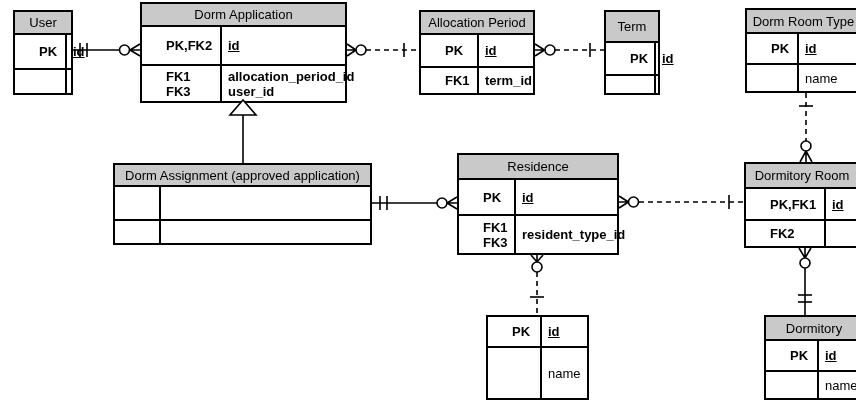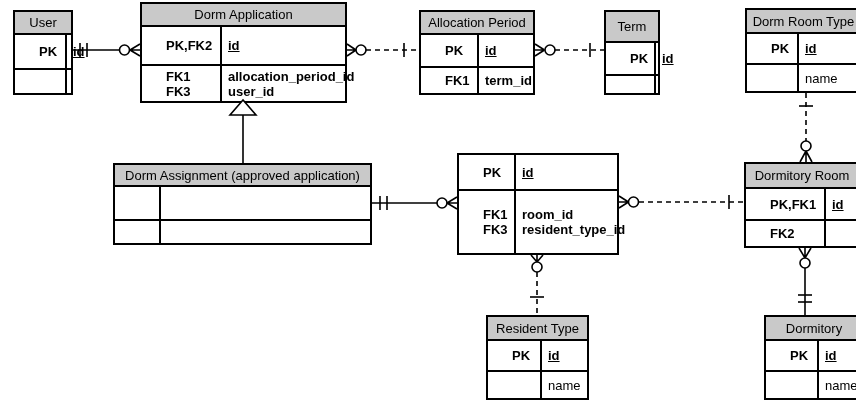--- a/index.html
+++ b/index.html
@@ -190,53 +190,52 @@
       <div class="e-key" style="width:26px"></div>
       <div class="e-val"></div>
     </div>
     <div class="e-row grow">
       <div class="e-key" style="width:26px"></div>
       <div class="e-val"></div>
     </div>
   </div>
 
   <div class="entity" style="left:445px;top:153px;width:162px;height:102px">
+    <div class="e-header" style="height:25px">Residence</div>
     <div class="e-row" style="height:34px">
       <div class="e-key" style="width:37px">PK</div>
       <div class="e-val">
           <span class="u">id</span>
         </div>
     </div>
     <div class="e-row grow">
       <div class="e-key" style="width:37px">
         <div>FK1</div>
         <div>FK3</div>
       </div>
       <div class="e-val">
-        <div>room_id</div>
         <div>resident_type_id</div>
       </div>
     </div>
   </div>
 
   <div class="entity" style="left:732px;top:162px;width:116px;height:86px">
     <div class="e-header" style="height:25px">Dormitory Room</div>
     <div class="e-row" style="height:30px">
       <div class="e-key" style="width:60px">PK,FK1</div>
       <div class="e-val">
           <span class="u">id</span>
         </div>
     </div>
     <div class="e-row grow">
       <div class="e-key" style="width:60px">FK2</div>
     </div>
   </div>
 
   <div class="entity" style="left:474px;top:315px;width:103px;height:85px">
-    <div class="e-header" style="height:24px">Resident Type</div>
     <div class="e-row" style="height:29px">
       <div class="e-key" style="width:34px">PK</div>
       <div class="e-val">
           <span class="u">id</span>
         </div>
     </div>
     <div class="e-row grow">
       <div class="e-key" style="width:34px"></div>
       <div class="e-val plain">name</div>
     </div>

